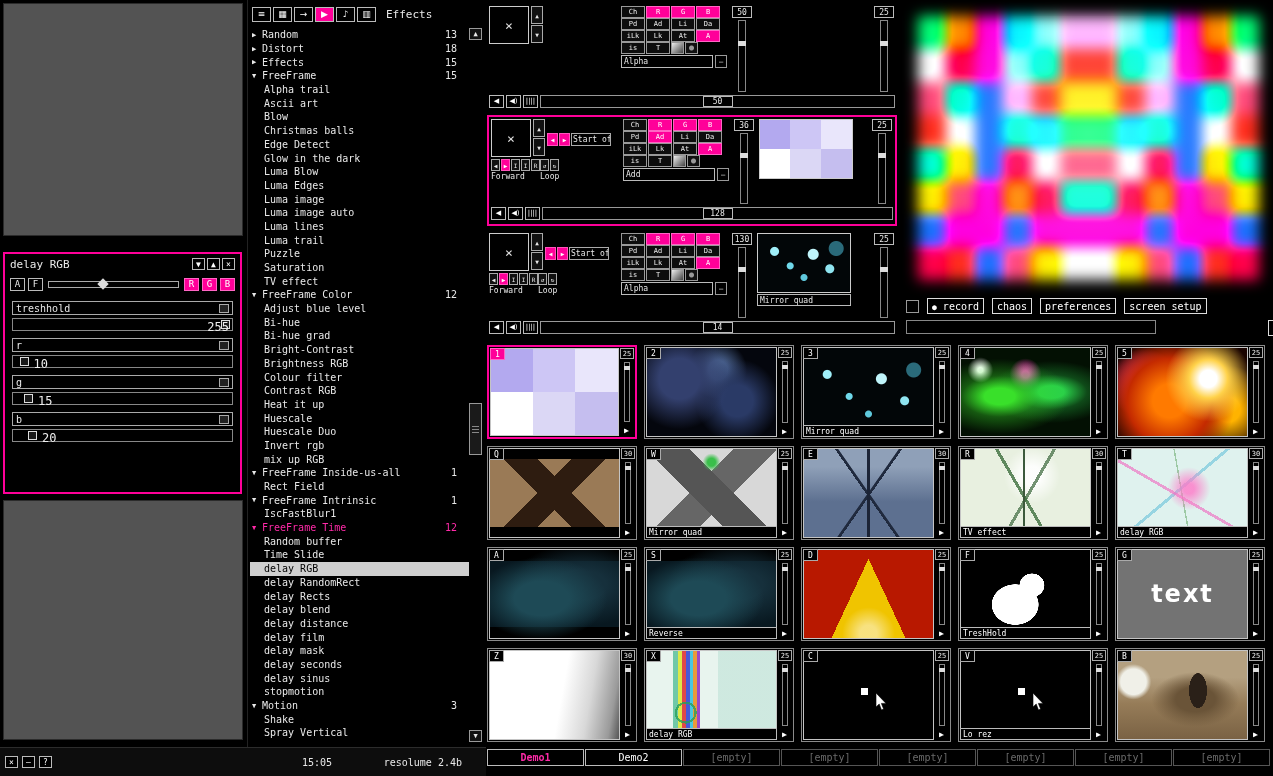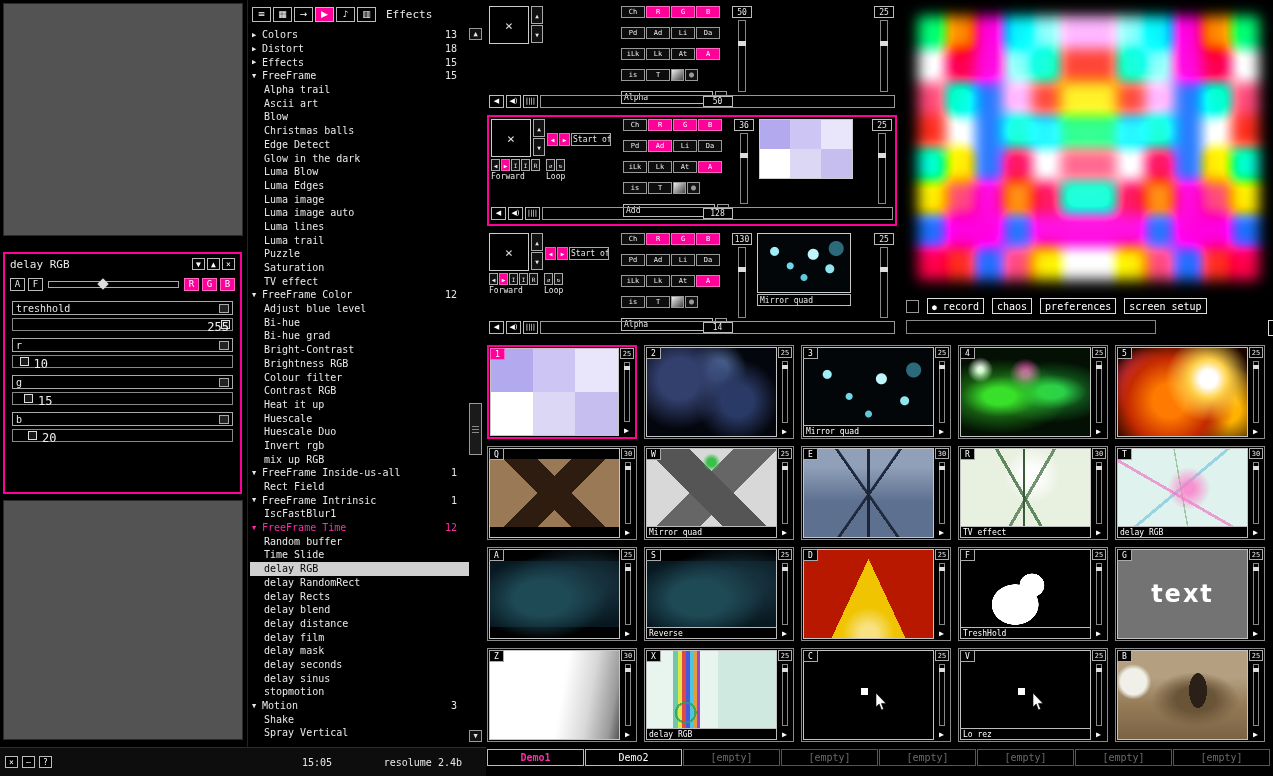--- a/index.html
+++ b/index.html
@@ -61,26 +61,26 @@
 .strip.active{border:2px solid #ff0099}
 .s-main{display:flex;gap:4px;height:calc(100% - 18px)}
 .s-left{width:128px;display:flex;flex-direction:column;gap:2px}
 .s-left-top{display:flex;gap:2px;align-items:flex-start}
 .s-x{width:40px;height:38px;border:1px solid #ccc;display:flex;align-items:center;justify-content:center;font-size:13px}
 .s-arr{display:flex;flex-direction:column;gap:1px}
 .abtn{width:12px;height:18px;border:1px solid #aaa;display:flex;align-items:center;justify-content:center;font-size:6px;background:#111}
 .s-startrow{display:flex;gap:1px;align-items:center;margin-top:14px}
 .pbtn{width:11px;height:13px;border:1px solid #ff55bb;background:#ff0099;color:#fff;display:inline-flex;align-items:center;justify-content:center;font-size:6px}
 .s-start{width:40px;height:13px;border:1px solid #aaa;overflow:hidden;font-size:8px;padding:1px;white-space:nowrap}
-.s-left-bot{display:flex;gap:6px;min-height:28px}
+.s-left-bot{display:flex;min-height:28px}
 .s-grp .btnrow{display:flex;gap:1px}
 .tbtn{min-width:9px;height:12px;border:1px solid #aaa;background:#111;display:inline-flex;align-items:center;justify-content:center;font-size:6px;padding:0 1px;color:#eee}
 .tbtn.pink{background:#ff0099;border-color:#ff55bb;color:#fff}
 .s-lbl{font-size:8px;margin-top:1px}
-.s-matrixblk{width:106px;display:flex;flex-direction:column;gap:9px}
+.s-matrixblk{width:106px;display:flex;flex-direction:column;gap:0}
 .mx-row{display:flex;gap:1px}
 .mx-cell{width:24px;height:12px;border:1px solid #999;background:#0d0d0d;display:inline-flex;align-items:center;justify-content:center;font-size:7px;color:#eee;overflow:hidden}
 .mx-cell.pink{background:#ff0099;border-color:#ff66c4;color:#fff}
 .mx-thumb{width:13px;height:12px;border:1px solid #999}
 .mt-a{background:linear-gradient(135deg,#eee,#444)}
 .mt-b{background:#111 radial-gradient(circle at 50% 50%,#999 0 2px,transparent 3px)}
 .s-effrow{display:flex;gap:2px;margin-top:1px}
 .s-effect{flex:1;height:13px;border:1px solid #bbb;padding:1px 2px;font-size:8px}
 .s-bypass{width:12px;height:13px;border:1px solid #999;display:inline-flex;align-items:center;justify-content:center;font-size:7px}
 .s-vcol{width:22px;display:flex;flex-direction:column;align-items:center;gap:2px}
@@ -288,21 +288,21 @@
         <span class="ibox">▦</span>
         <span class="ibox">→</span>
         <span class="ibox pink">▶</span>
         <span class="ibox">♪</span>
         <span class="ibox">▥</span>
         <span class="btitle">Effects</span>
       </div>
     <div id="browser-list">
         <div class="b-row b-cat">
           <span class="tri">▶</span>
-          <span class="b-label">Colors</span>
+          <span class="b-label">Random</span>
           <span class="b-count">13</span>
         </div>
         <div class="b-row b-cat">
           <span class="tri">▶</span>
           <span class="b-label">Distort</span>
           <span class="b-count">18</span>
         </div>
         <div class="b-row b-cat">
           <span class="tri">▶</span>
           <span class="b-label">Effects</span>

